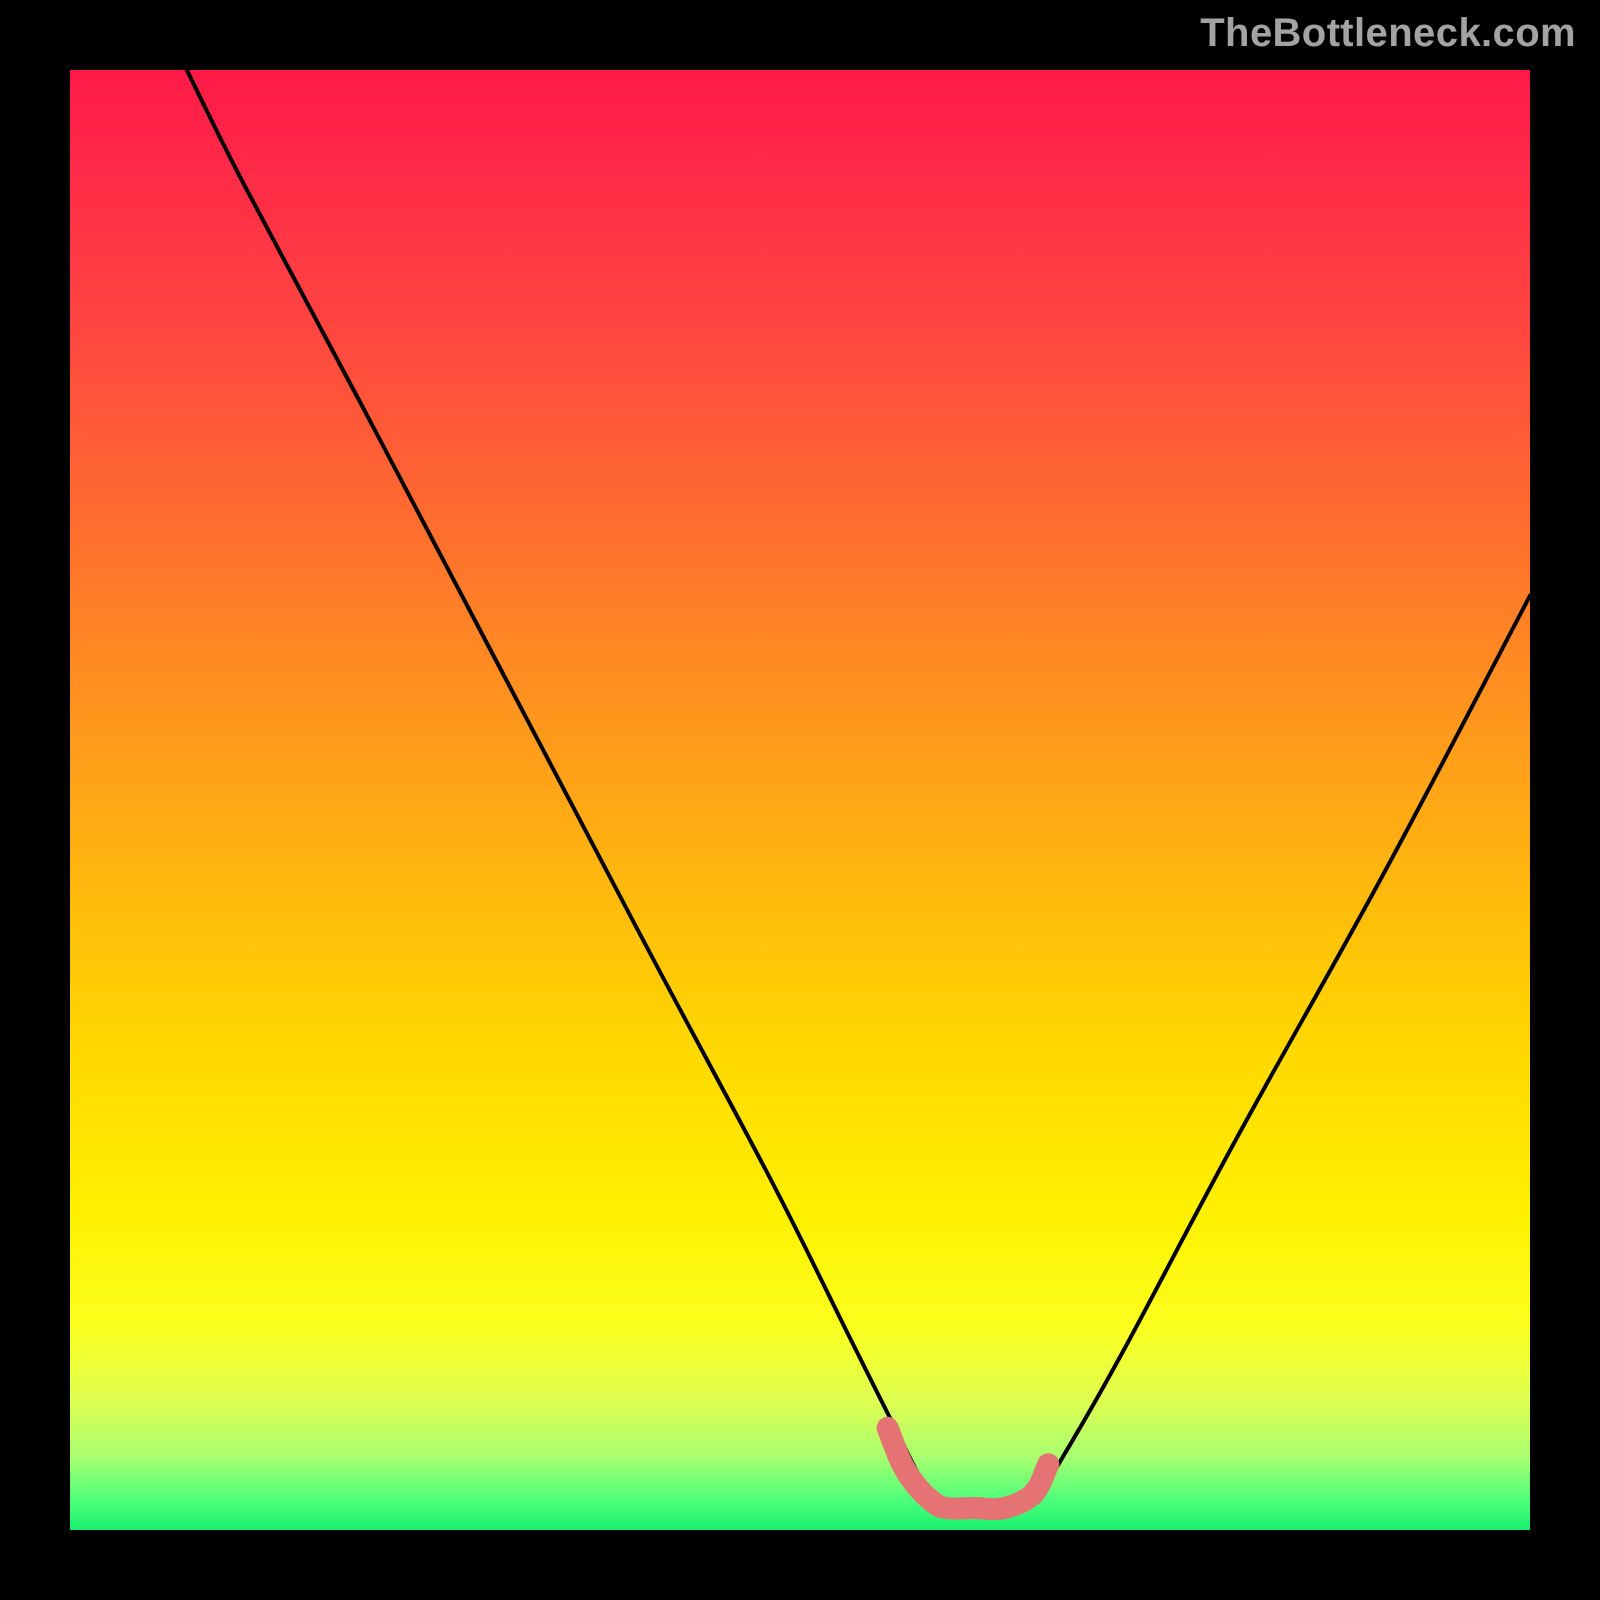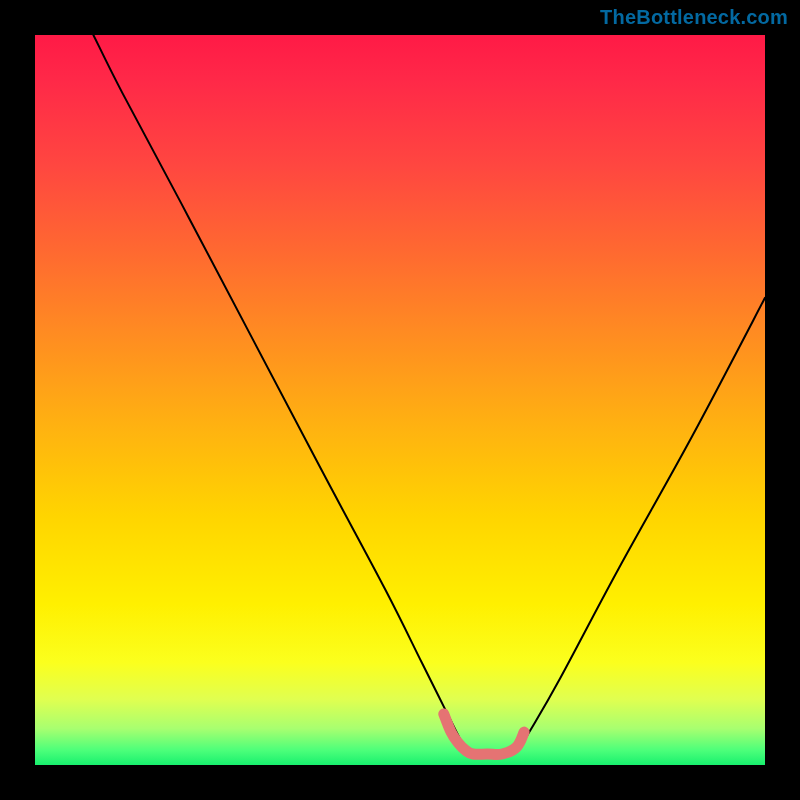--- a/index.html
+++ b/index.html
@@ -50,21 +50,21 @@
   svg.curve {
     position: absolute;
     left: 0; top: 0;
     width: 730px;
     height: 730px;
   }
   .watermark {
     position: absolute;
     top: 6px;
     right: 12px;
-    color: #0369a1;
+    color: #a3a3a3;
     font-size: 20px;
     font-weight: 600;
     letter-spacing: 0.2px;
   }
 </style>
 </head>
 <body>
 
 <div class="frame">
 

